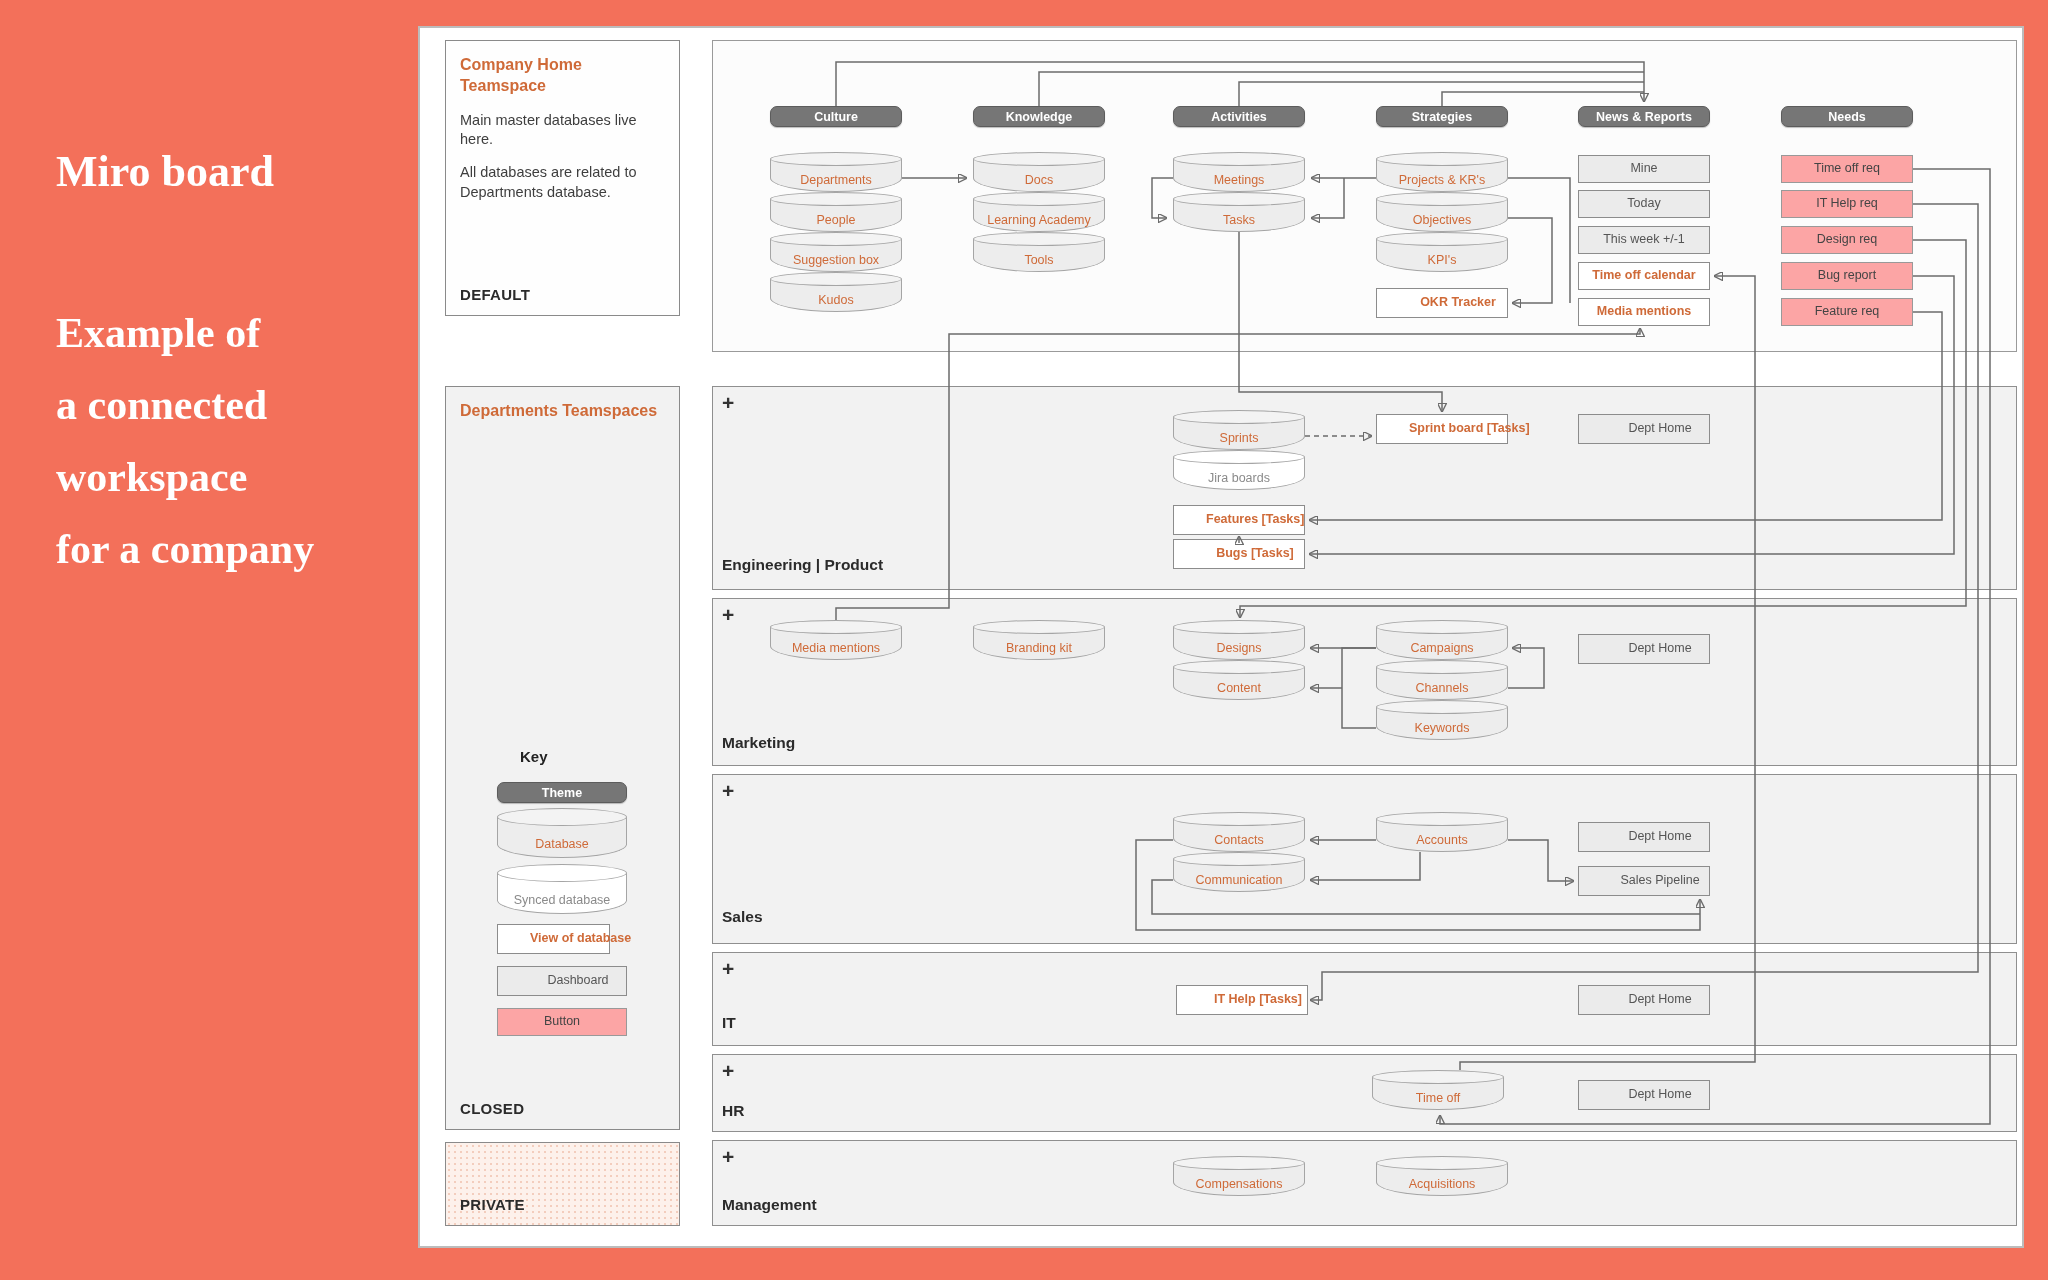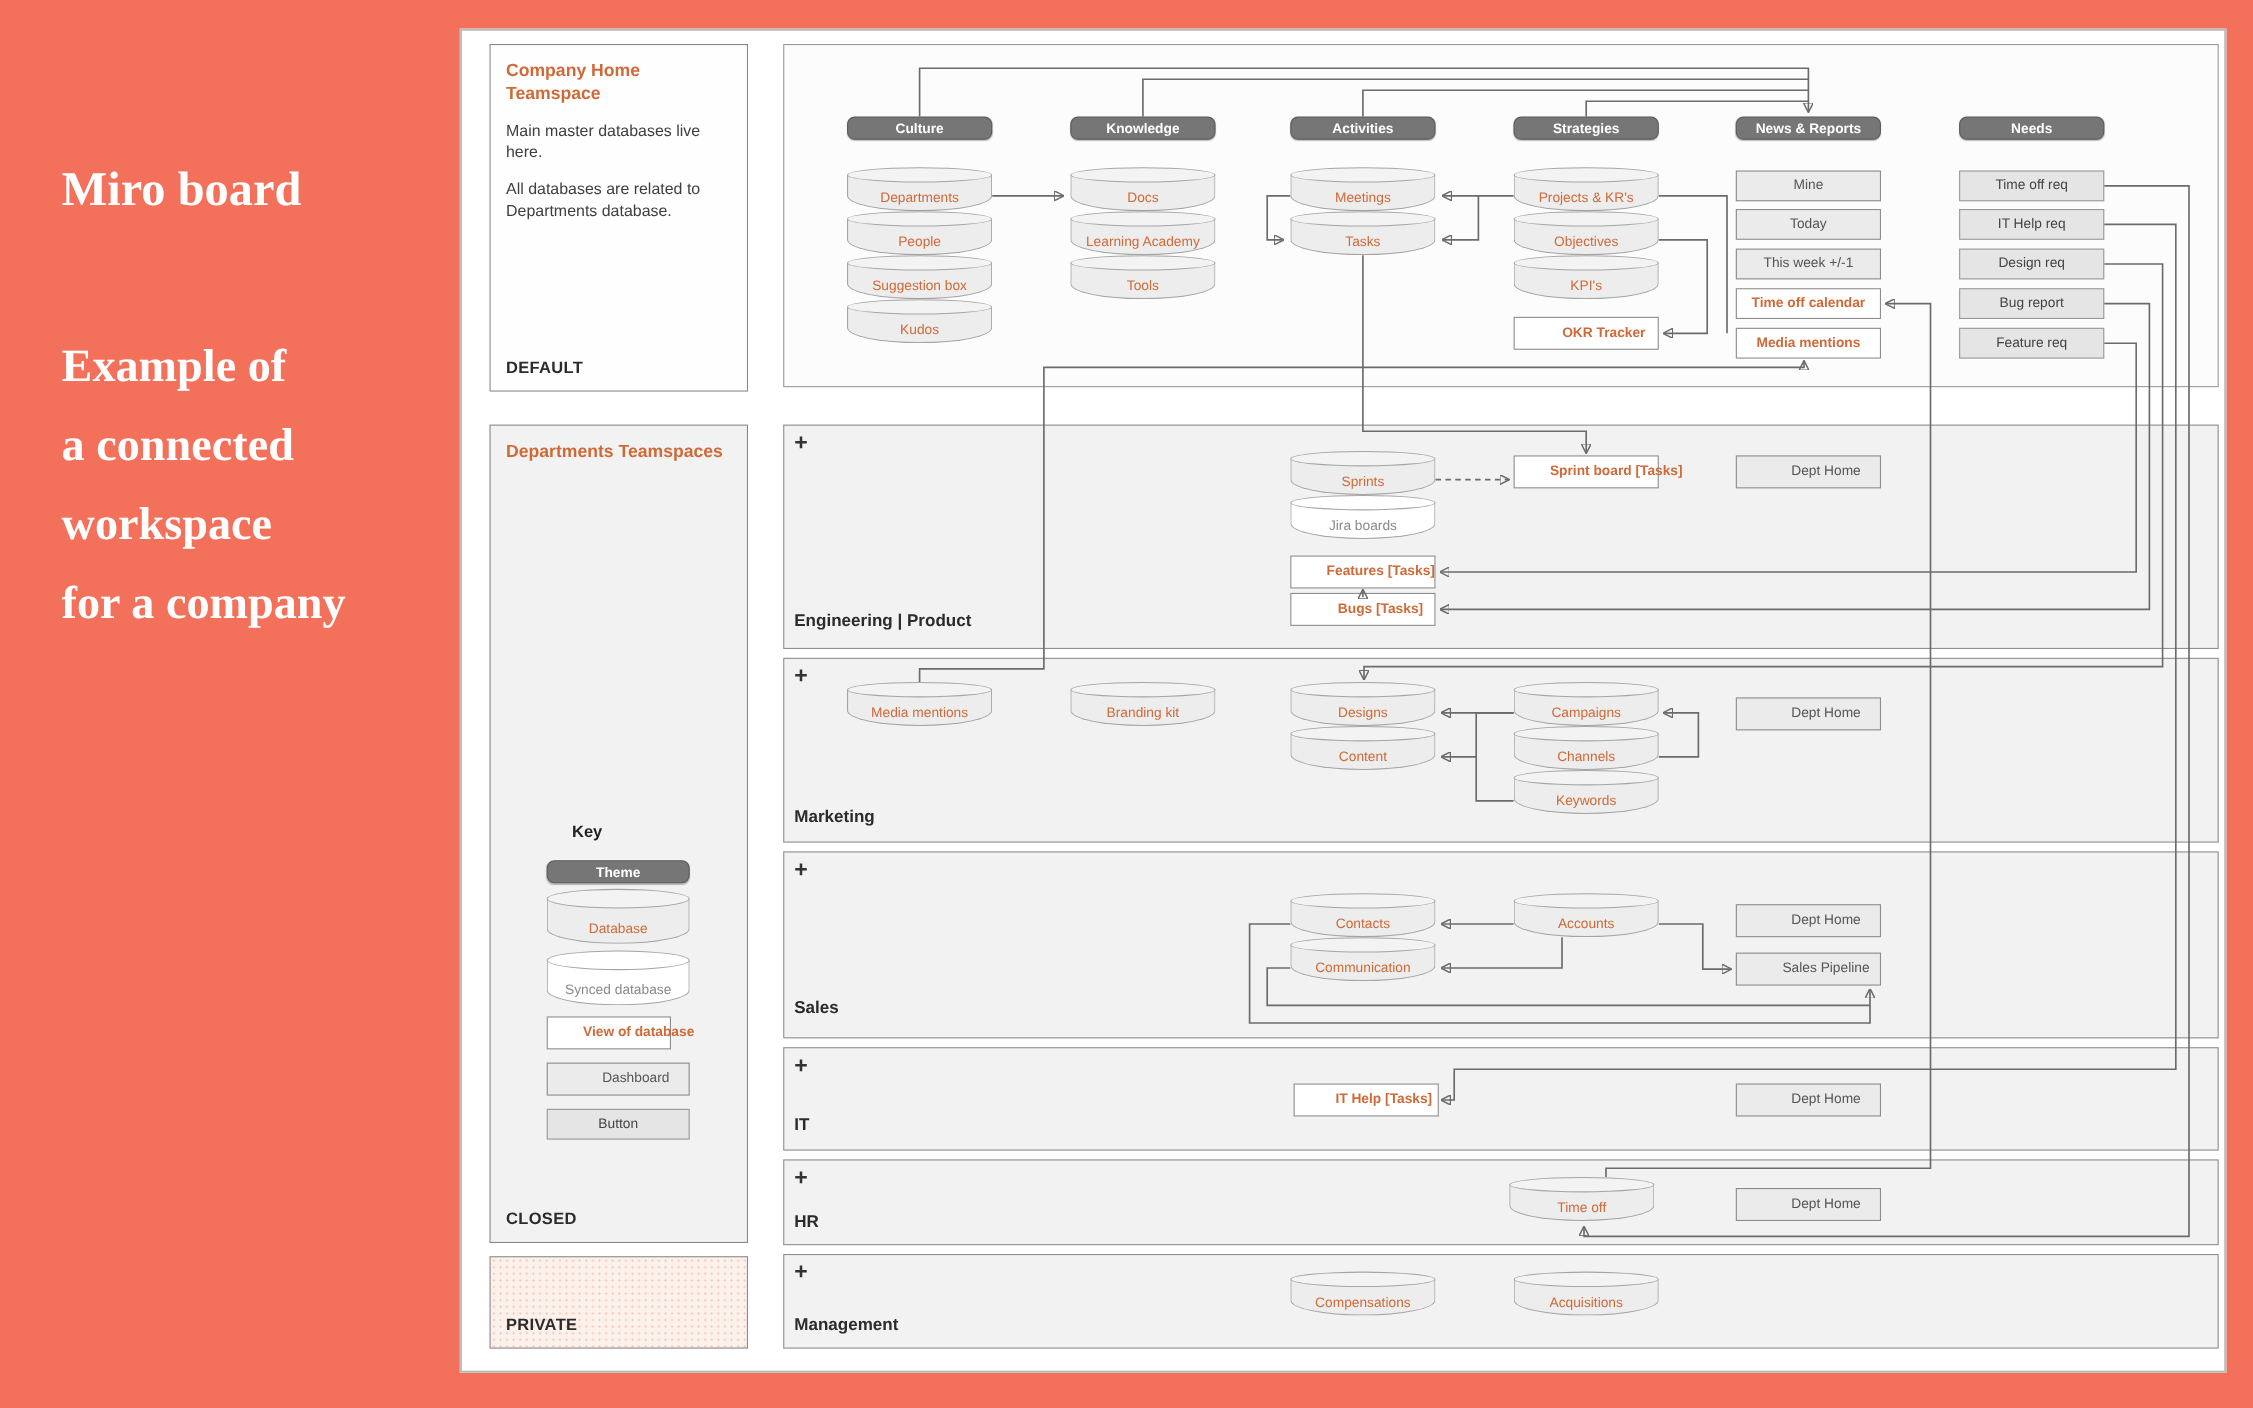--- a/index.html
+++ b/index.html
@@ -25,21 +25,21 @@
   .keytitle{position:absolute;font-weight:700;font-size:15px;color:#222222;}
   .plus{position:absolute;font-size:21px;font-weight:700;color:#333333;line-height:1;}
   .rowlabel{position:absolute;font-size:15.5px;font-weight:700;color:#2b2b2b;}
   
   .node{position:absolute;width:132px;box-sizing:border-box;text-align:center;
         font-size:12.5px;white-space:nowrap;}
   .pill{height:21px;line-height:20px;background:#767676;border:1px solid #5c5c5c;border-radius:7px;
         color:#ffffff;font-weight:700;box-shadow:0 1px 1px rgba(0,0,0,.25);}
   .vbox{background:#ffffff;border:1.6px solid #8c8c8c;color:#cf6a38;font-weight:700;}
   .dbox{background:#ebebeb;border:1.6px solid #8c8c8c;color:#555555;}
-  .bbox{background:#e5e5e5;border:1.6px solid #999999;color:#444444;}
+  .bbox{background:#fca5a5;border:1.6px solid #999999;color:#444444;}
   .h30{height:30px;line-height:27px;padding-left:32px;} .h28{height:28px;line-height:25px;}
   .cyl{height:40px;}
   .cyl .body{position:absolute;left:0;right:0;top:7px;bottom:0;background:#ededed;
              border:1px solid #a5a5a5;border-top:none;border-radius:0 0 66px 66px/0 0 14px 14px;}
   .cyl .cap{position:absolute;left:0;right:0;top:0;height:14px;background:#f3f3f3;
             border:1px solid #a5a5a5;border-radius:50%;box-sizing:border-box;}
   .cyl .lbl{position:absolute;left:2px;right:2px;bottom:5px;font-weight:400;color:#cf6a38;}
   .cyl.synced .body,.cyl.synced .cap{background:#ffffff;}
   .cyl.synced .lbl{color:#8a8a8a;font-weight:400;}
   .cyl.big{height:50px;}
@@ -59,21 +59,21 @@
     <div class="cap-lines">
       <div>Example of</div>
       <div>a connected</div>
       <div>workspace</div>
       <div>for a company</div>
     </div>
   </div>
 
   <div class="board"></div>
 
-  <div class="panel p-white" style="left:445px;top:40px;width:235px;height:316px">
+  <div class="panel p-white" style="left:445px;top:40px;width:235px;height:276px">
     <div class="ptitle">Company Home Teamspace</div>
     <div class="pbody">Main master databases live here.</div>
     <div class="pbody">All databases are related to Departments database.</div>
     <div class="pfoot">DEFAULT</div>
   </div>
 
   <div class="panel p-gray" style="left:445px;top:386px;width:235px;height:744px">
     <div class="ptitle">Departments Teamspaces</div>
     <div class="pfoot">CLOSED</div>
   </div>

